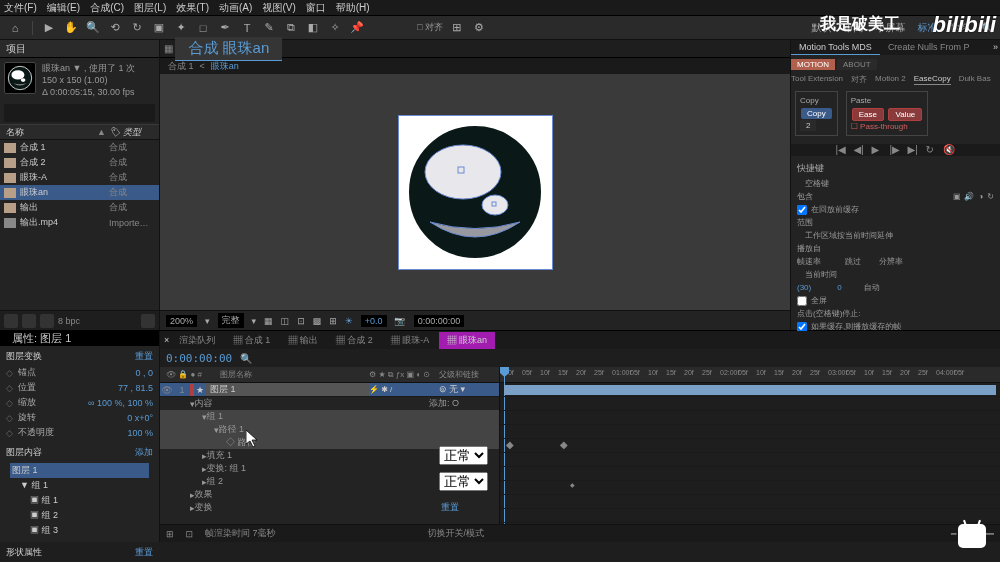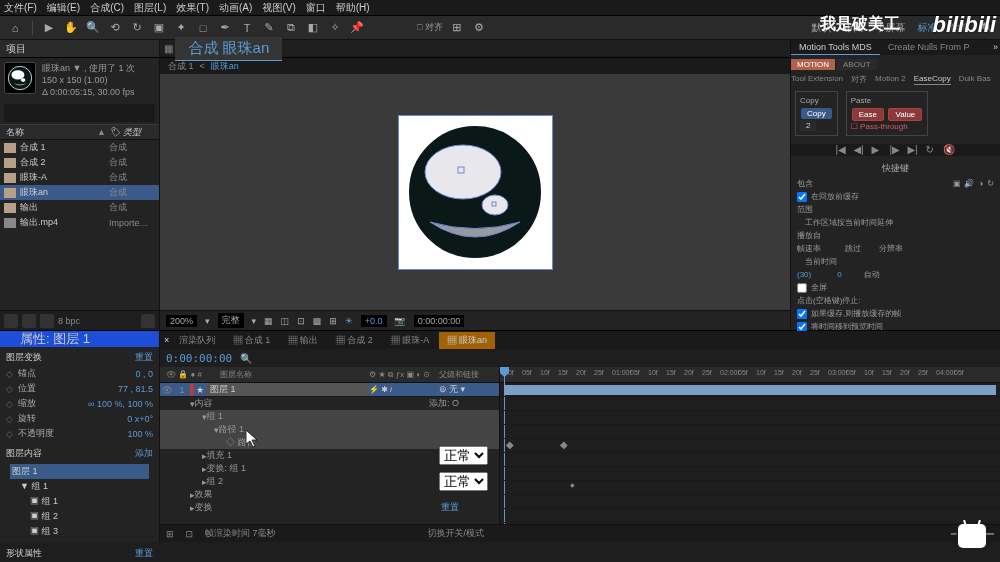--- a/index.html
+++ b/index.html
@@ -52,46 +52,46 @@
 .rp-row2 { display:flex; gap:8px; font-size:8px; color:#888; padding:2px 0; }
 .copypaste { display:flex; gap:8px; padding:4px; }
 .cp-group { border:1px solid #444; padding:4px; }
 .cp-title { font-size:8px; color:#aaa; margin-bottom:2px; }
 .cp-btn { display:inline-block; padding:1px 6px; background:#3a5a8a; color:#fff; font-size:8px; border-radius:2px; margin:1px; }
 .cp-btn.red { background:#8a3a3a; border:1px solid #b04040; }
 .cp-val { display:inline-block; padding:1px 6px; background:#2a2a2a; font-size:8px; }
 .playback-bar { height:18px; background:#1a1a1a; display:flex; align-items:center; justify-content:center; gap:6px; }
 .pb-icon { width:12px; height:12px; color:#888; font-size:10px; }
 .rp-shortcuts { padding:4px 6px; font-size:9px; }
-.rp-sh-title { color:#aaa; padding:2px 0;text-align:center; }
+.rp-sh-title { color:#aaa; padding:2px 0; }
 .rp-sh-row { display:flex; align-items:center; gap:4px; padding:1px 0; color:#999; font-size:8px; }
 .rp-sh-row input[type=checkbox] { width:10px; height:10px; }
 .rp-sh-val { margin-left:auto; color:#5a9bd4; }
 .rp-char { display:flex; gap:6px; padding:4px 6px; border-top:1px solid #333; font-size:9px; }
 .rp-char-tab { padding:1px 6px; color:#888; }
 .rp-char-tab.active { color:#ccc; border-bottom:1px solid #5a9bd4; }
 .rp-tools-grid { display:flex; flex-wrap:wrap; gap:3px; padding:4px 6px; }
 .rp-tool { width:16px; height:16px; background:#2a2a2a; border-radius:2px; }
 .bottom { display:flex; height:212px; border-top:1px solid #000; }
 .bl-panel { width:160px; background:#232323; border-right:1px solid #111; display:flex; flex-direction:column; }
-.bl-header { height:16px; background:#1d4ed8; display:flex; align-items:center; padding:0 20px; font-size:13px; gap:6px; }
+.bl-header { height:16px; background:#000000; display:flex; align-items:center; padding:0 12px; font-size:11px; gap:6px; }
 .bl-section { padding:2px 6px; }
 .bl-sec-title { display:flex; justify-content:space-between; font-size:9px; padding:2px 0; }
 .bl-sec-title .reset { color:#5a9bd4; }
 .bl-prop { display:flex; align-items:center; padding:1px 0; font-size:9px; gap:4px; }
 .bl-prop .diamond { width:8px; color:#666; }
 .bl-prop .label { flex:1; color:#aaa; }
 .bl-prop .val { color:#5a9bd4; }
 .bl-tree { padding:2px 4px; font-size:9px; }
 .bl-tree-row { padding:1px 2px; }
 .bl-tree-row.selected { background:#3a5a8a; }
 .tl-panel { flex:1; background:#232323; display:flex; flex-direction:column; }
 .tl-tabs { height:18px; background:#1a1a1a; display:flex; align-items:center; gap:2px; padding:0 4px; font-size:9px; }
 .tl-tab { padding:2px 8px; color:#888; }
-.tl-tab.active { background:#a16207; color:#ccc; }
+.tl-tab.active { background:#a21caf; color:#ccc; }
 .tl-header { height:18px; background:#1e1e1e; display:flex; align-items:center; padding:0 6px; gap:8px; }
 .tl-time { color:#5a9bd4; font-size:11px; font-family:monospace; }
 .tl-body { flex:1; display:flex; }
 .tl-left { width:340px; background:#232323; border-right:1px solid #111; }
 .tl-cols { height:16px; background:#2a2a2a; display:flex; align-items:center; font-size:8px; color:#888; border-bottom:1px solid #111; }
 .tl-cols .c1 { width:60px; padding-left:6px; }
 .tl-cols .c2 { flex:1; }
 .tl-cols .c3 { width:70px; }
 .tl-cols .c4 { width:60px; }
 .tl-layer { display:flex; align-items:center; height:14px; font-size:9px; border-bottom:1px solid #1a1a1a; }
@@ -309,20 +309,21 @@
       <span class="pb-icon">|◀</span>
       <span class="pb-icon">◀|</span>
       <span class="pb-icon">▶</span>
       <span class="pb-icon">|▶</span>
       <span class="pb-icon">▶|</span>
       <span class="pb-icon">↻</span>
       <span class="pb-icon">🔇</span>
     </div>
     <div class="rp-shortcuts">
       <div class="rp-sh-title">快捷键</div>
+      <div class="rp-sh-row" style="padding-left:8px">空格键</div>
       <div class="rp-sh-row">
         <span>包含</span>
         <span style="margin-left:auto">▣</span>
         <span>🔊</span>
         <span>◑</span>
         <span>↻</span>
       </div>
       <div class="rp-sh-row">
           <input type="checkbox" checked="" style="">
           <span>在回放前缓存</span>

